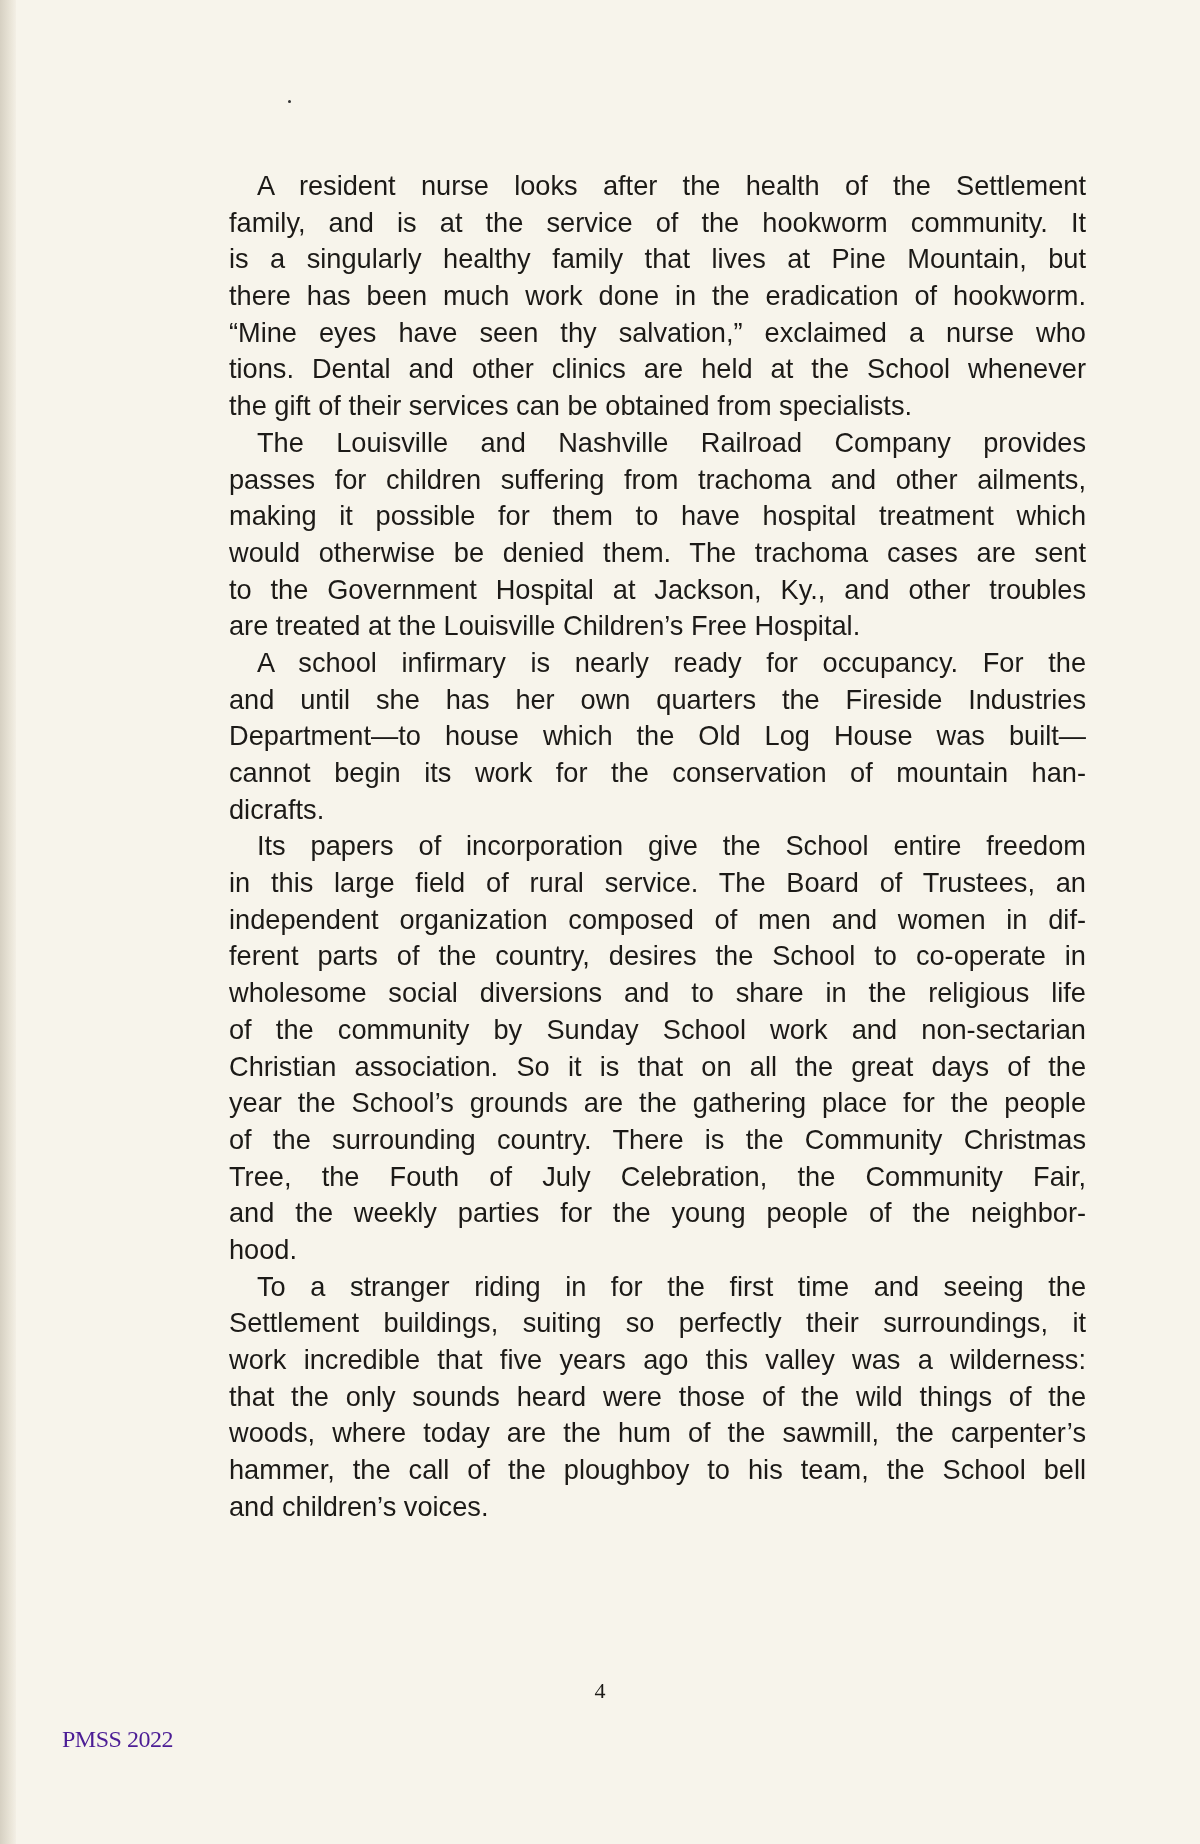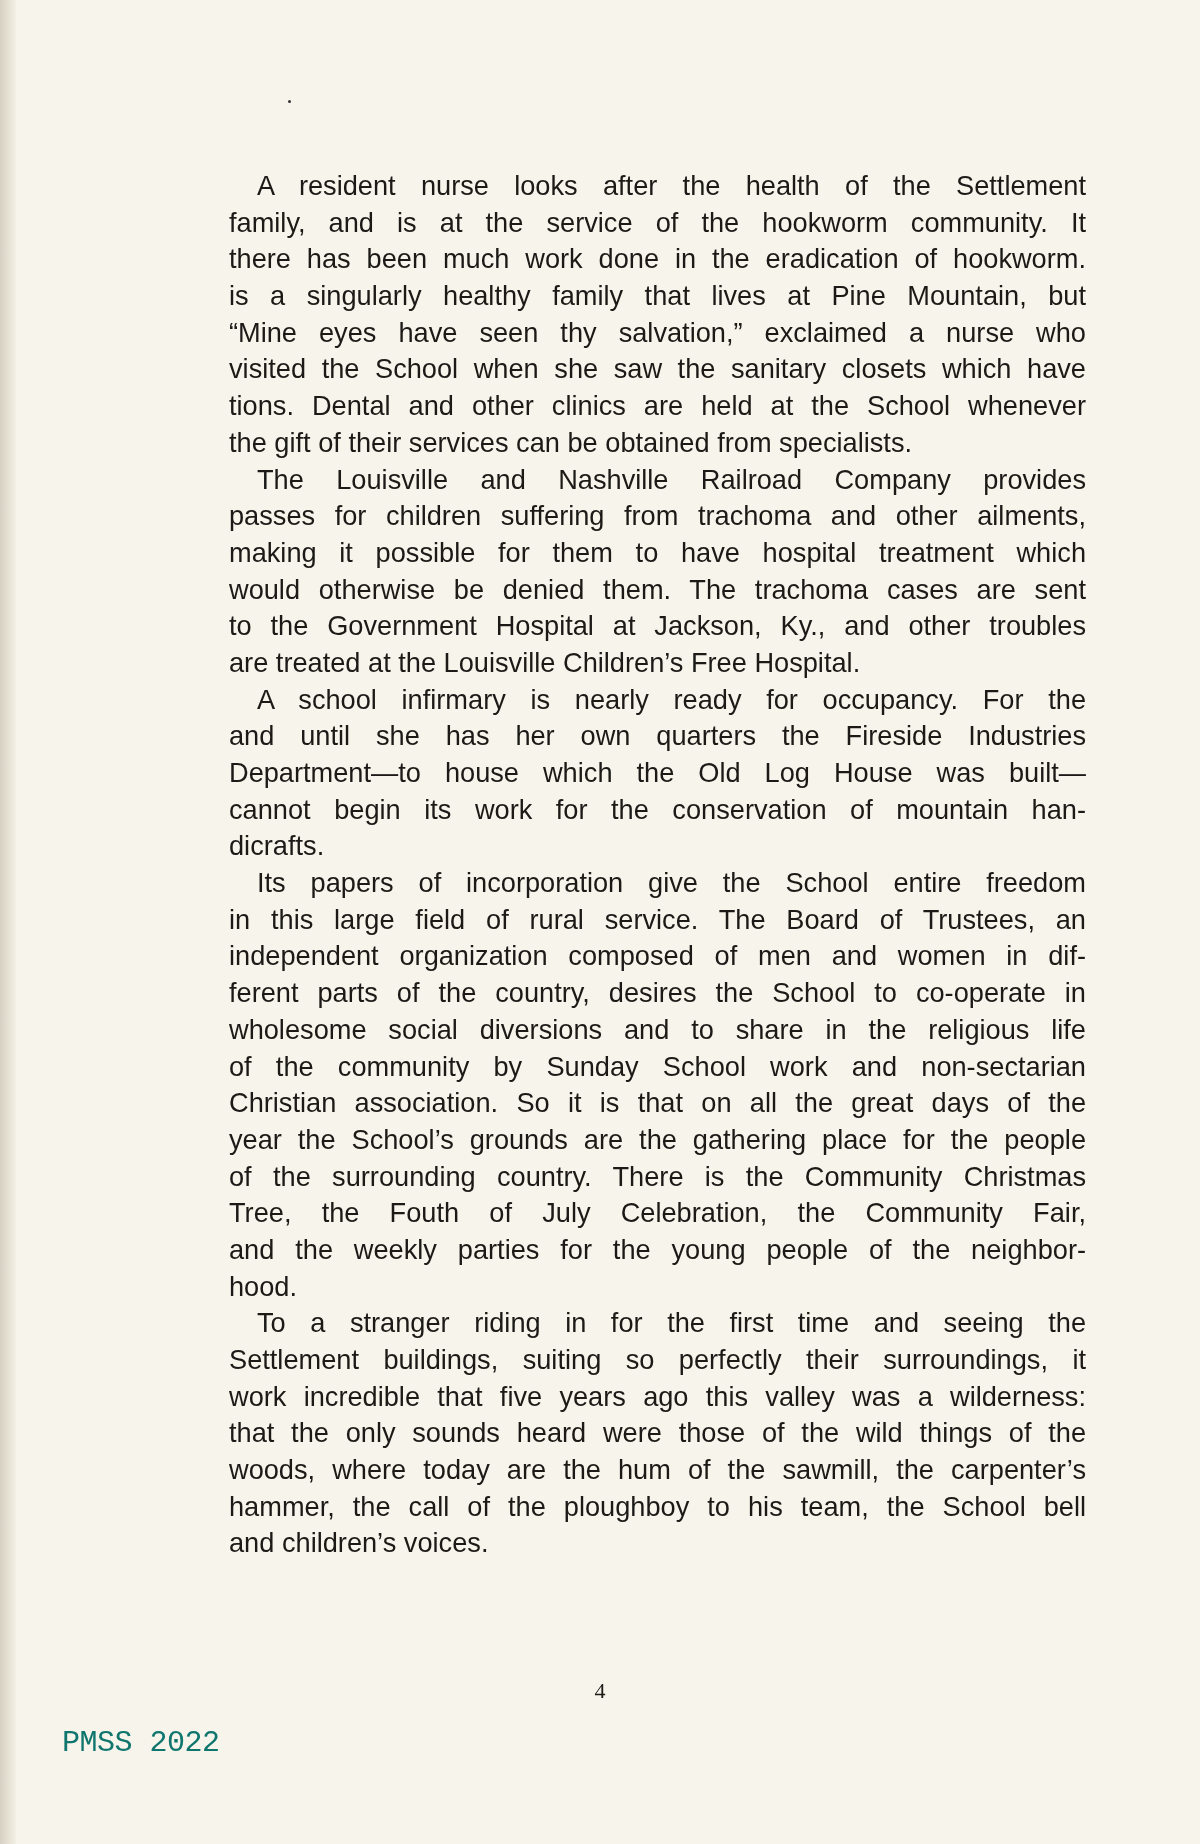--- a/index.html
+++ b/index.html
@@ -61,43 +61,42 @@
       top: 1678px;
       text-align: center;
       font-family: "Liberation Serif", "DejaVu Serif", serif;
       font-size: 22px;
       color: #1c1a17;
     }
     .watermark {
       position: absolute;
       left: 62px;
       top: 1726px;
-      font-family: Liberation Mono, monospace;
-      font-size: 30px;
-      color: #0f766e;
+      font-family: Liberation Serif, serif;
+      font-size: 24px;
+      color: #4c1d95;
       letter-spacing: -0.5px;
     }
   </style>
 </head>
 <body>
 
 <div class="left-edge"></div>
 <div class="page">
   <span class="speck" style="left:272px; top:100px;"></span>
 </div>
 
 <div class="text-block">
 
   <div>
     <span class="line indent">A resident nurse looks after the health of the Settlement</span>
     <span class="line">family, and is at the service of the hookworm community. It</span>
+    <span class="line">is a singularly healthy family that lives at Pine Mountain, but</span>
     <span class="line">there has been much work done in the eradication of hookworm.</span>
-    <span class="line">is a singularly healthy family that lives at Pine Mountain, but</span>
     <span class="line">“Mine eyes have seen thy salvation,” exclaimed a nurse who</span>
-    <span class="line">visited the School when she saw the sanitary closets which have</span>
     <span class="line">tions. Dental and other clinics are held at the School whenever</span>
     <span class="line last">the gift of their services can be obtained from specialists.</span>
   </div>
 
   <div>
     <span class="line indent">The Louisville and Nashville Railroad Company provides</span>
     <span class="line">passes for children suffering from trachoma and other ailments,</span>
     <span class="line">making it possible for them to have hospital treatment which</span>
     <span class="line">would otherwise be denied them. The trachoma cases are sent</span>
     <span class="line">to the Government Hospital at Jackson, Ky., and other troubles</span>

